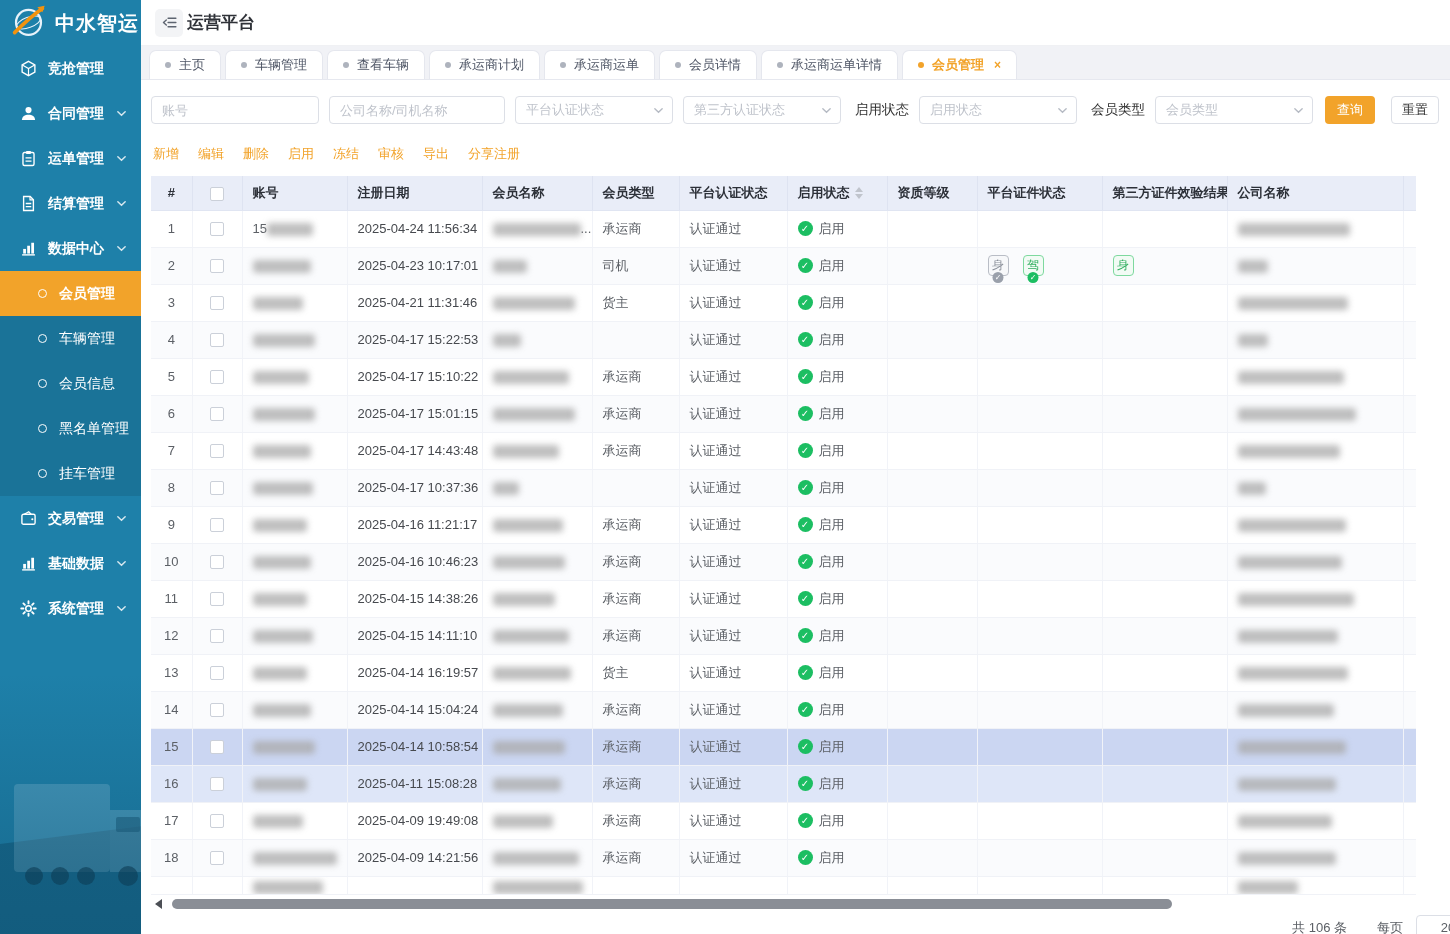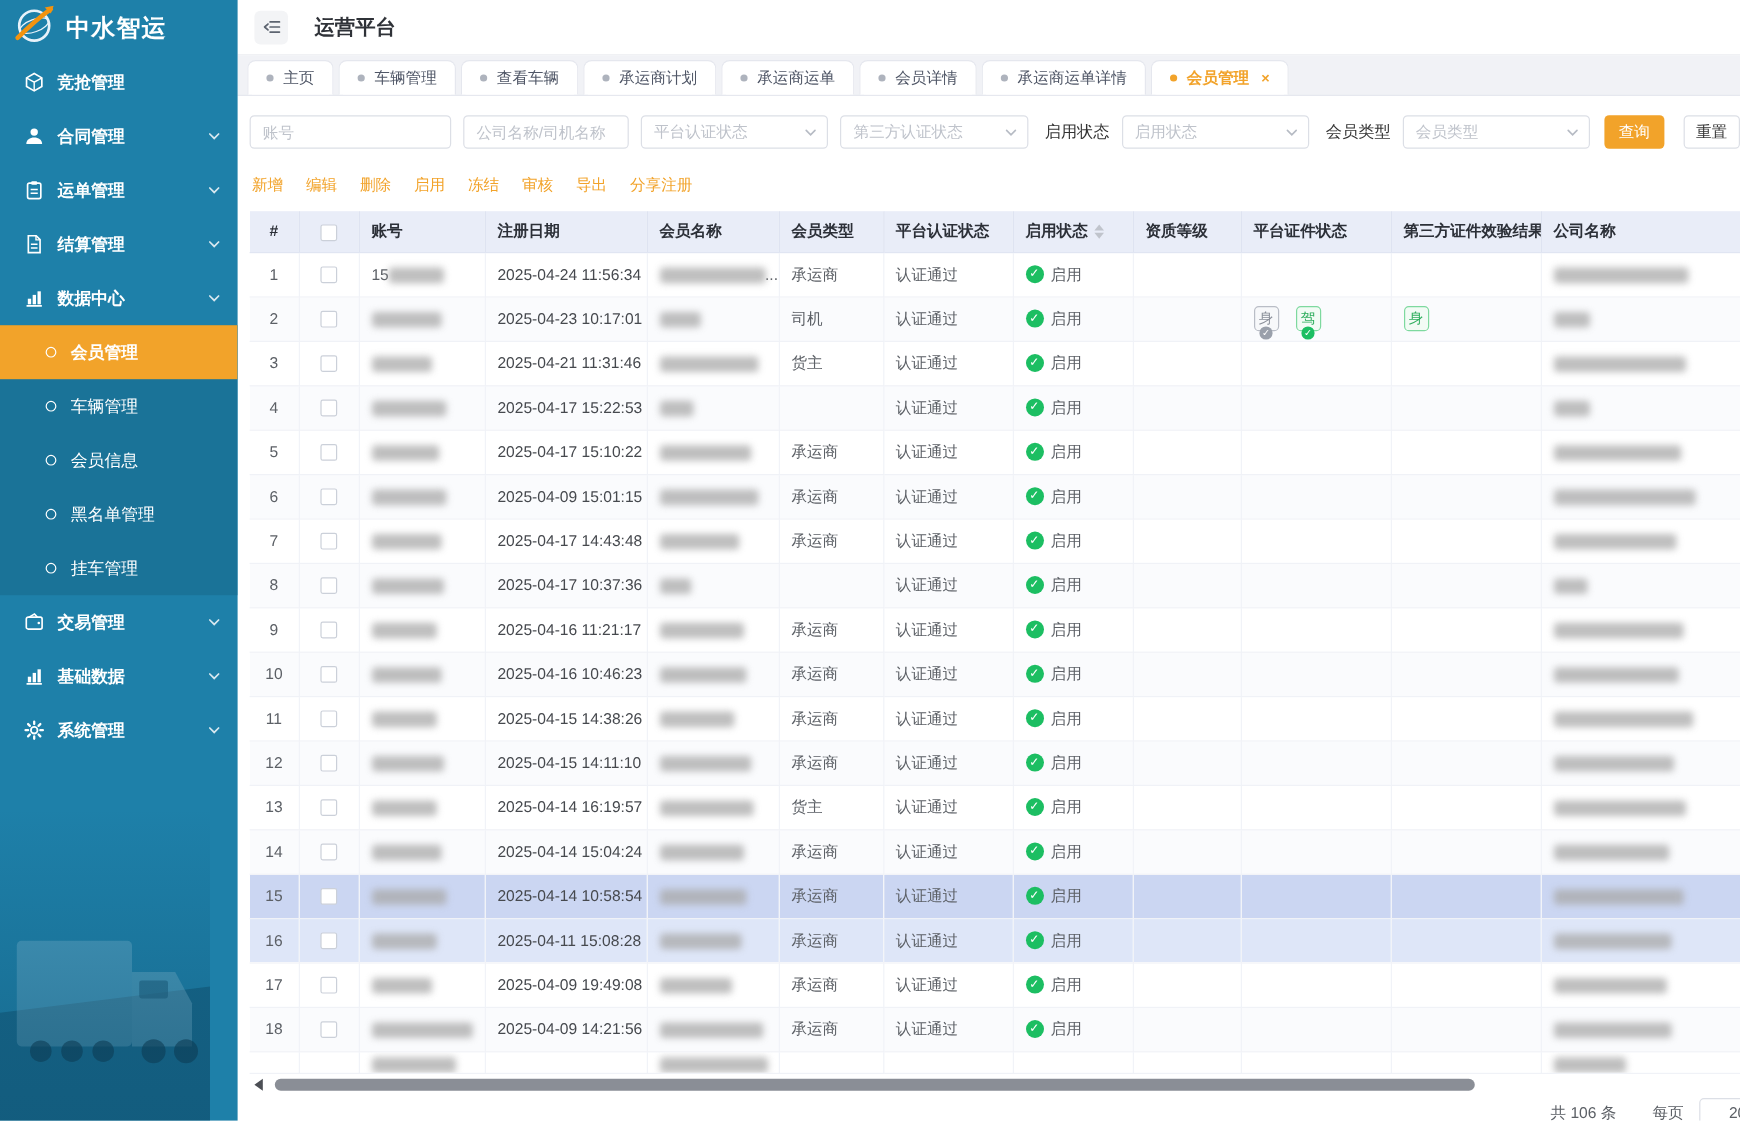--- a/index.html
+++ b/index.html
@@ -1,21 +1,21 @@
 <!DOCTYPE html>
 <html style="--c-accent: #f2a32a; --c-sidebar: #1e80a9; --c-sidebar-dark: #15688e; --c-submenu: #1a7398; --c-success: #1cbe62; --c-thead: #e9edf8; --c-selrow: #cbd6f2;"><head>
 <meta charset="utf-8">
 <style>
   * { margin:0; padding:0; box-sizing:border-box; }
   html,body { width:1450px; height:934px; overflow:hidden; background:#fff;
     font-family:"Liberation Sans","DejaVu Sans",sans-serif; }
   .app { display:flex; width:1450px; height:934px; overflow:hidden; }
 
   
-  .sidebar { width:198px; height:934px; background:var(--c-sidebar,#1e80a9); color:#fff;
+  .sidebar { width:141px; height:934px; background:var(--c-sidebar,#1e80a9); color:#fff;
     position:relative; flex-shrink:0; overflow:hidden; }
   .logo-row { height:46px; display:flex; align-items:center; gap:8px; padding-left:10px; }
   .brand-text { font-size:20px; font-weight:bold; letter-spacing:1px; white-space:nowrap; }
   .nav { position:relative; z-index:2; }
   .nav-item { height:45px; display:flex; align-items:center; padding:0 14px 0 20px;
     font-size:14px; font-weight:bold; cursor:pointer; position:relative; }
   .nav-item .ni-icon { width:17px; height:17px; margin-right:11px; display:inline-flex; color:#fff; }
   .nav-item .ni-label { flex:1; }
   .nav-item .ni-chevron { color:#d7e7ef; display:inline-flex; }
   .nav-item.expanded { background:var(--c-sidebar-dark,#15688e); }
@@ -24,41 +24,41 @@
     cursor:pointer; }
   .sub-item .sub-dot { width:9px; height:9px; border:1.5px solid #fff; border-radius:50%;
     margin-right:12px; flex-shrink:0; }
   .sub-item.active { background:var(--c-accent,#f2a32a); font-weight:bold; }
   .truck { position:absolute; left:0; bottom:0; width:175px; height:250px; z-index:1; pointer-events:none; }
   .sidebar::after { content:""; position:absolute; left:0; bottom:0; width:175px; height:260px;
     background:linear-gradient(180deg, rgba(30,128,169,0) 0%, rgba(17,87,120,.55) 100%); z-index:1; pointer-events:none;}
 
   
   .main { flex:1; display:flex; flex-direction:column; min-width:0; background:#fff; }
-  .topbar { height:46px; background:#fff; display:flex; align-items:center; gap:22px;
+  .topbar { height:46px; background:#fff; display:flex; align-items:center; gap:4px;
     padding:0 14px; border-bottom:1px solid #f0f1f4; flex-shrink:0; }
   .collapse-btn { width:28px; height:28px; border:none; background:#f3f4f6; border-radius:5px;
     display:flex; align-items:center; justify-content:center; color:#5d6470; cursor:pointer; }
   .page-title { font-size:17px; font-weight:bold; color:#2f3238; }
 
   .tabstrip { height:34px; background:#f1f2f6; display:flex; align-items:flex-end; gap:4px;
     padding:0 0 0 8px; border-bottom:1px solid #e6e8ef; flex-shrink:0; }
   .tab { height:29px; background:#fff; border:1px solid #e5e7ee; border-bottom:none;
     border-radius:7px 7px 0 0; display:flex; align-items:center; gap:8px; padding:0 15px;
     font-size:13px; color:#4f5666; cursor:pointer; white-space:nowrap; }
   .tab .dot { width:6px; height:6px; border-radius:50%; background:#aeb3bd; }
   .tab.active { color:var(--c-accent,#f2a32a); font-weight:bold; }
   .tab.active .dot { background:var(--c-accent,#f2a32a); }
   .tab .tab-close { font-size:12px; color:var(--c-accent,#f2a32a); margin-left:2px; }
 
   .content { flex:1; background:#fff; padding:16px 0 0 10px; overflow:hidden; }
 
   
   .filter-row { display:flex; align-items:center; gap:10px; height:28px; }
-  .f-input { width:138px; height:28px; border:1px solid #dcdfe6; border-radius:4px;
+  .f-input { width:176px; height:28px; border:1px solid #dcdfe6; border-radius:4px;
     padding:0 10px; font-size:13px; color:#333; outline:none; }
   .f-input.w168 { width:168px; }
   .f-input::placeholder { color:#bfc3cb; }
   .f-select { width:158px; height:28px; border:1px solid #dcdfe6; border-radius:4px;
     padding:0 8px 0 10px; font-size:13px; color:#bfc3cb; display:flex; align-items:center;
     justify-content:space-between; cursor:pointer; background:#fff; }
   .f-select .sel-chevron { color:#b6bbc4; display:inline-flex; }
   .f-label { font-size:13.5px; color:#333; margin-left:4px; white-space:nowrap; }
   .btn-primary { width:50px; height:28px; background:var(--c-accent,#f2a32a); color:#fff;
     border:none; border-radius:4px; font-size:13px; cursor:pointer; margin-left:2px; }
@@ -519,21 +519,21 @@
               <td></td>
               <td></td>
               <td></td>
               <td><span class="blur-block" style="width:106px"></span></td>
               <td class="strip"></td>
             </tr>
             <tr class="stripe">
               <td class="center">6</td>
               <td class="center"><span class="cb"></span></td>
               <td><span class="blur-block" style="width:62px"></span></td>
-              <td class="date">2025-04-09 15:01:15</td>
+              <td class="date">2025-04-17 15:01:15</td>
               <td><span class="blur-block" style="width:82px"></span></td>
               <td>承运商</td>
               <td>认证通过</td>
               <td><span class="status-ok">
                   <span class="s-ico">✓</span>
                   <span>启用</span>
                 </span></td>
               <td></td>
               <td></td>
               <td></td>

